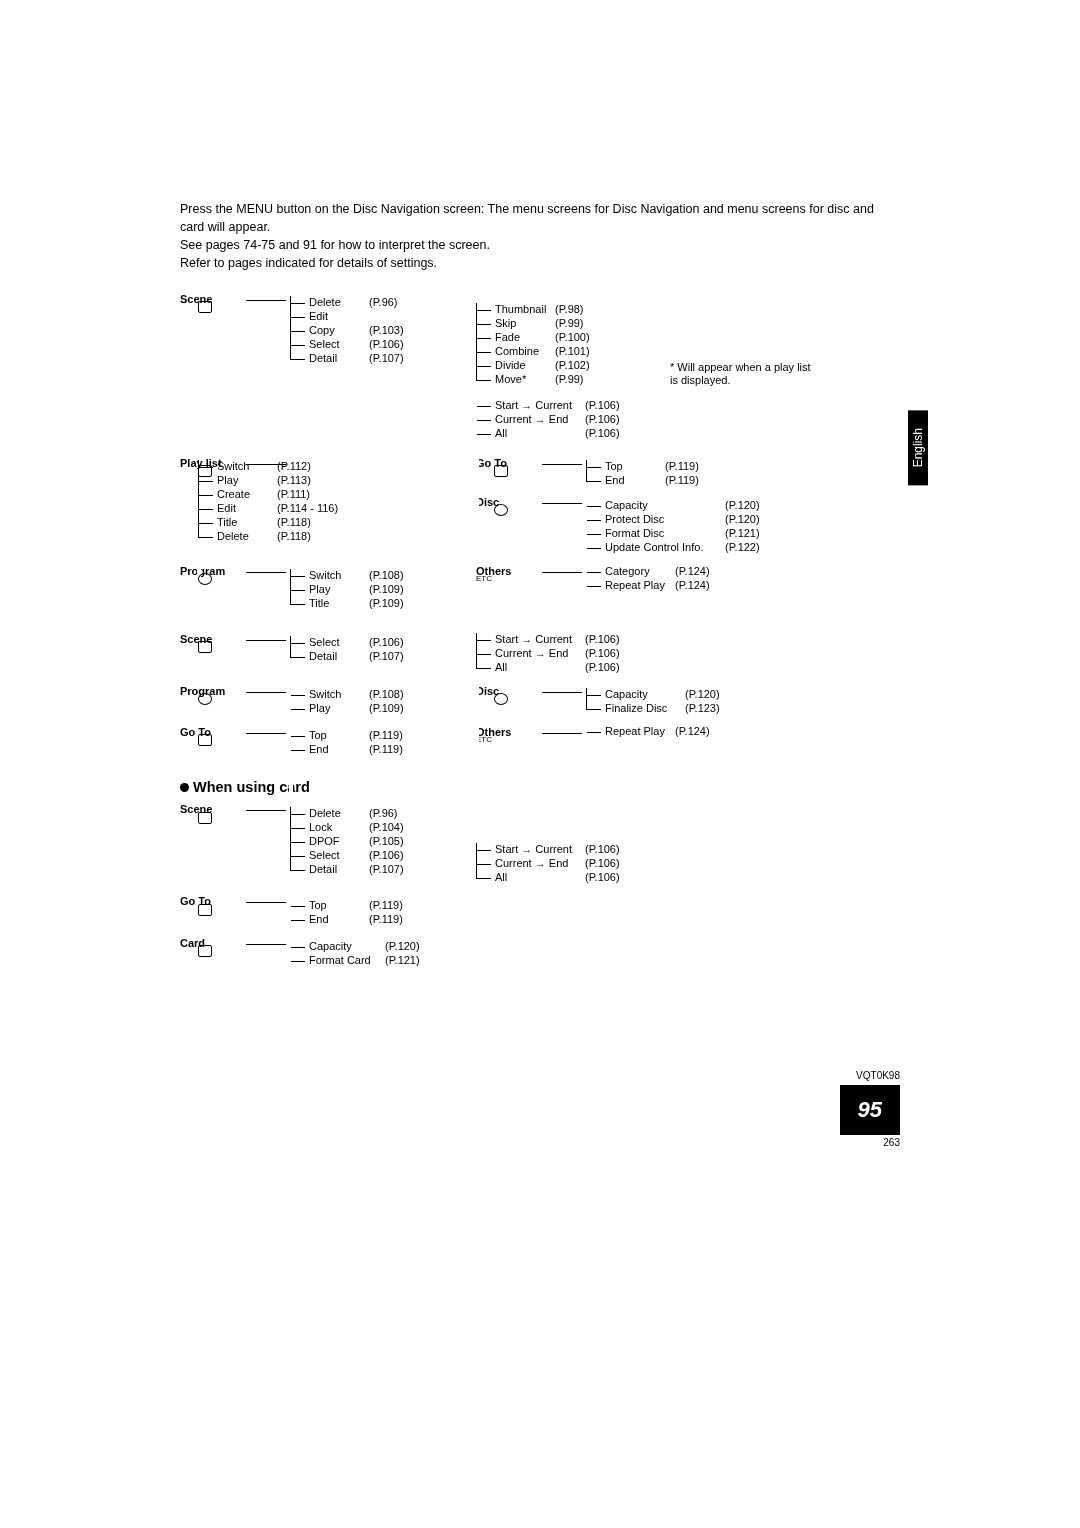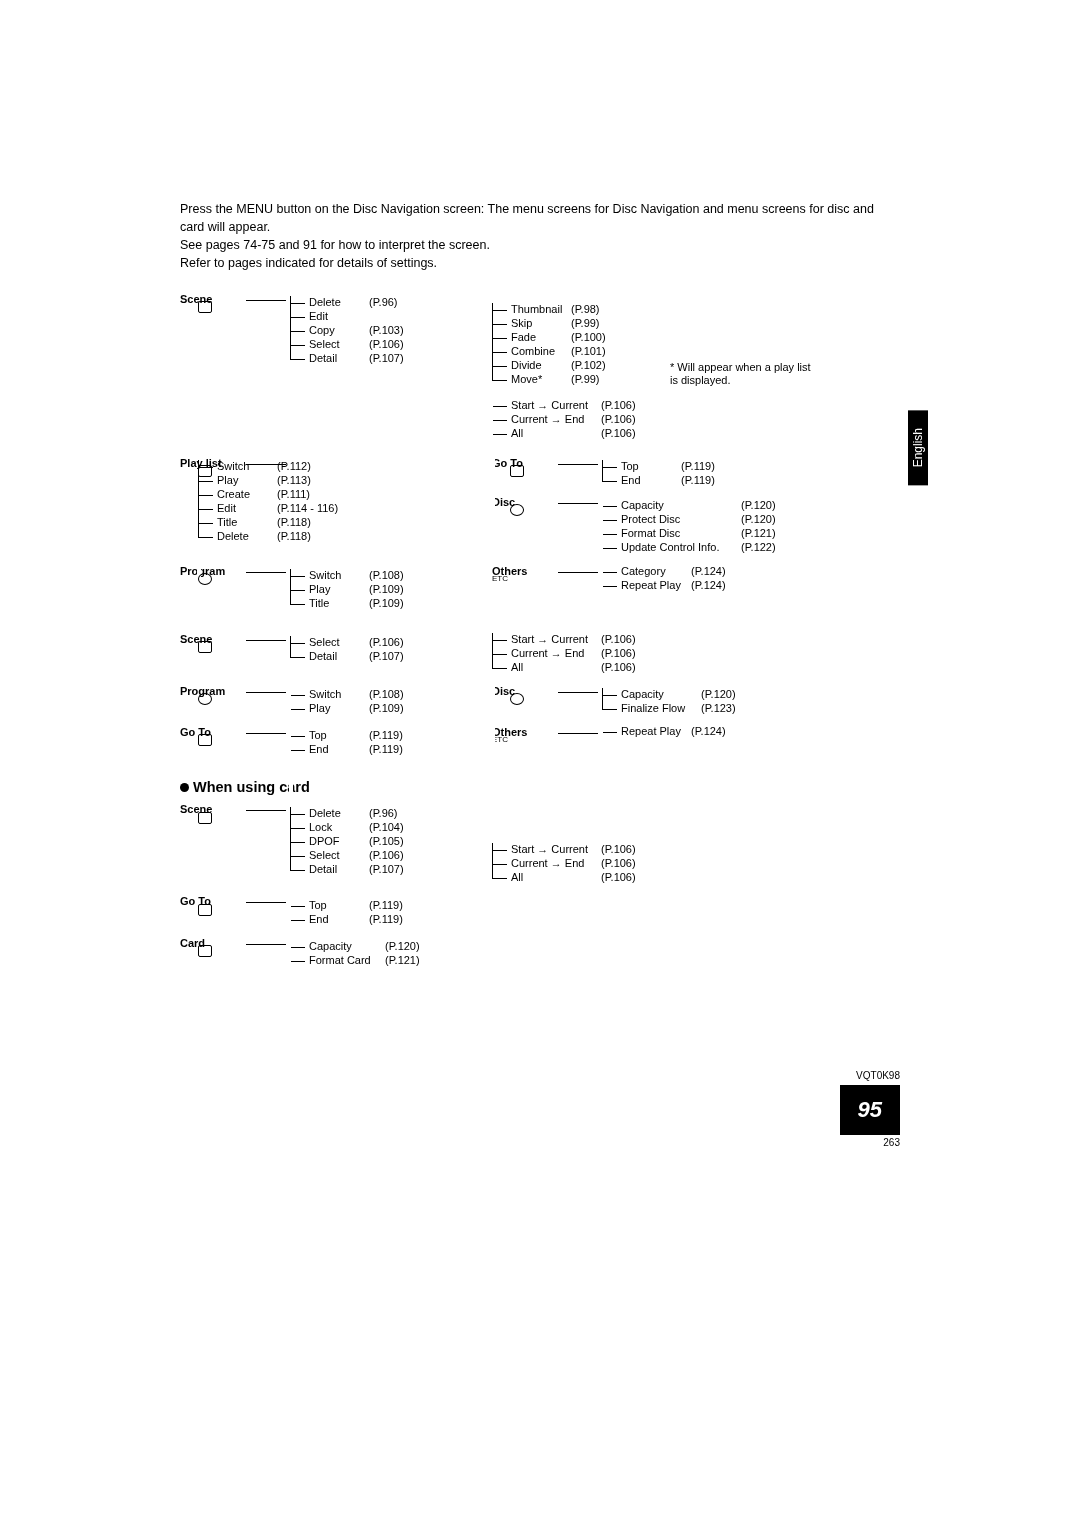--- a/index.html
+++ b/index.html
@@ -25,21 +25,21 @@
 
   .icon-box { display: inline-block; width: 14px; height: 12px; border: 1.2px solid #000; border-radius: 2px; position: relative; margin-top: 2px; }
 
   .footnote { font-size: 11px; position: absolute; }
   .lang-tab { position: absolute; right: 152px; top: 410px; background: #000; color: #fff; font-size: 12px; padding: 18px 3px; writing-mode: vertical-rl; transform: rotate(180deg); }
   .page-num-block { position: absolute; right: 180px; bottom: 380px; text-align: right; }
   .doc-code { font-size: 10px; margin-bottom: 4px; }
   .big-num { background: #000; color: #fff; font-size: 22px; font-style: italic; font-weight: bold; padding: 12px 18px; display: inline-block; }
   .small-num { font-size: 10px; margin-top: 2px; }
 
-  .two-up { display: flex; gap: 32px; }
+  .two-up { display: flex; gap: 16px; }
   .two-up > div { flex: 0 0 auto; }
 </style>
 </head>
 <body>
 
 <div class="page">
   <div class="intro">
     <div>Press the MENU button on the Disc Navigation screen: The menu screens for Disc Navigation and menu screens for disc and card will appear.</div>
     <div>See pages 74-75 and 91 for how to interpret the screen.</div>
     <div>Refer to pages indicated for details of settings.</div>
@@ -161,21 +161,21 @@
           <div class="vbranch" style="margin-top:-20px;">
             <div class="branch-item"><span class="item-name">Switch</span><span class="item-page">(P.108)</span></div>
             <div class="branch-item last"><span class="item-name">Play</span><span class="item-page">(P.109)</span></div>
           </div>
         </div>
         <div style="width:320px;">
           <div><span class="cat-label">Disc</span><span class="hline"></span></div>
           <div style="margin-top:-7px;"><span style="display:inline-block;width:18px;"></span><span class="icon-box" style="border-radius:50%;"></span></div>
           <div class="vbranch" style="margin-top:-20px;">
             <div class="branch-item"><span class="item-name-w" style="width:80px;">Capacity</span><span class="item-page">(P.120)</span></div>
-            <div class="branch-item last"><span class="item-name-w" style="width:80px;">Finalize Flow</span><span class="item-page">(P.123)</span></div>
+            <div class="branch-item last"><span class="item-name-w" style="width:80px;">Finalize Disc</span><span class="item-page">(P.123)</span></div>
           </div>
         </div>
       </div>
 
       <div class="two-up" style="margin-top:10px;">
         <div style="width:280px;">
           <div><span class="cat-label">Go To</span><span class="hline"></span></div>
           <div style="margin-top:-7px;"><span style="display:inline-block;width:18px;"></span><span class="icon-box"></span></div>
           <div class="vbranch" style="margin-top:-20px;">
             <div class="branch-item"><span class="item-name">Top</span><span class="item-page">(P.119)</span></div>

